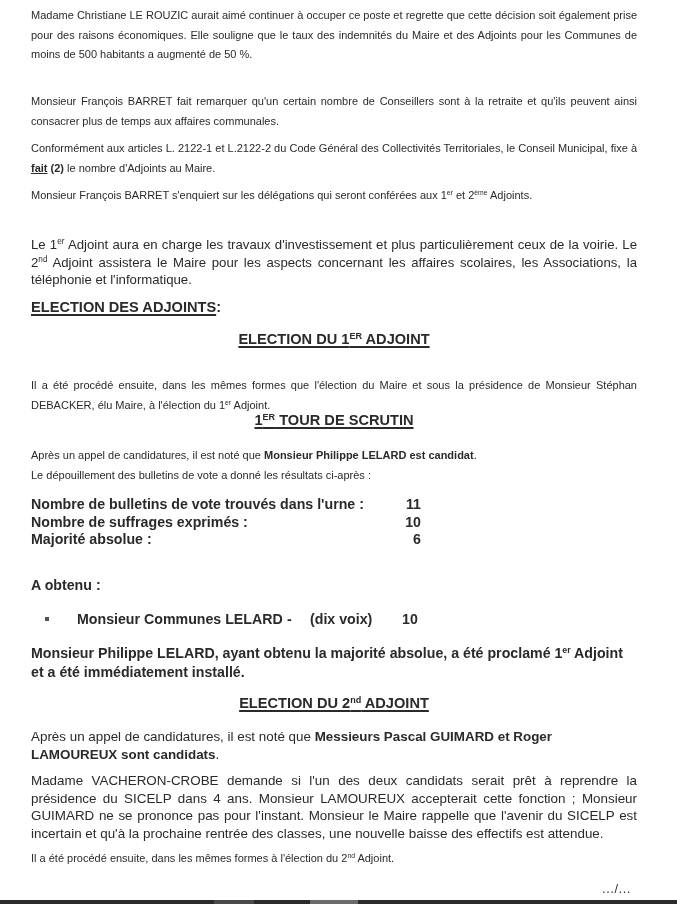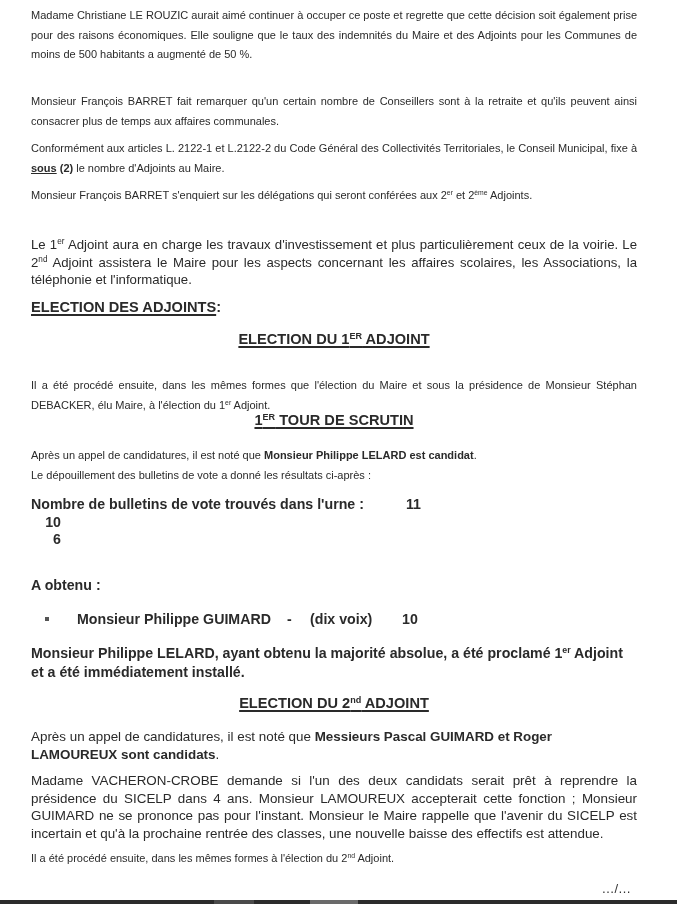--- a/index.html
+++ b/index.html
@@ -107,25 +107,25 @@
 </head>
 <body>
 
 <div class="page">
 
   <p class="p just" style="top:6px;">Madame Christiane LE ROUZIC aurait aimé continuer à occuper ce poste et regrette que cette décision soit également prise pour des raisons économiques. Elle souligne que le taux des indemnités du Maire et des Adjoints pour les Communes de moins de 500 habitants a augmenté de 50 %.</p>
 
   <p class="p just" style="top:92px;">Monsieur François BARRET fait remarquer qu'un certain nombre de Conseillers sont à la retraite et qu'ils peuvent ainsi consacrer plus de temps aux affaires communales.</p>
 
   <p class="p just" style="top:139px;">
-    <span>Conformément aux articles L. 2122-1 et L.2122-2 du Code Général des Collectivités Territoriales, le Conseil Municipal, fixe à </span><span class="b u">sous</span><span class="b"> (2)</span><span> le nombre d'Adjoints au Maire.</span>
+    <span>Conformément aux articles L. 2122-1 et L.2122-2 du Code Général des Collectivités Territoriales, le Conseil Municipal, fixe à </span><span class="b u">fait</span><span class="b"> (2)</span><span> le nombre d'Adjoints au Maire.</span>
   </p>
 
   <p class="p just" style="top:186px;">
-    <span>Monsieur François BARRET s'enquiert sur les délégations qui seront conférées aux 2</span><sup>er</sup><span> et 2</span><sup>ème</sup><span> Adjoints.</span>
+    <span>Monsieur François BARRET s'enquiert sur les délégations qui seront conférées aux 1</span><sup>er</sup><span> et 2</span><sup>ème</sup><span> Adjoints.</span>
   </p>
 
   <p class="p just small" style="top:236px;">
     <span>Le 1</span><sup>er</sup><span> Adjoint aura en charge les travaux d'investissement et plus particulièrement ceux de la voirie. Le 2</span><sup>nd</sup><span> Adjoint assistera le Maire pour les aspects concernant les affaires scolaires, les Associations, la téléphonie et l'informatique.</span>
   </p>
 
   <div class="heading" style="left:0; top:298px;">
     <span>ELECTION DES ADJOINTS</span><span style="text-decoration:none; display:inline-block;"> :</span>
   </div>
 
@@ -145,34 +145,36 @@
     <span>Après un appel de candidatures, il est noté que </span><span class="b">Monsieur Philippe LELARD est candidat</span><span>.</span><br>
     <span>Le dépouillement des bulletins de vote a donné les résultats ci-après :</span>
   </p>
 
   <div class="results" style="top:496px;">
     <div class="row">
       <span class="lbl">Nombre de bulletins de vote trouvés dans l'urne :</span>
       <span class="val">11</span>
     </div>
     <div class="row">
+      <span class="lbl">Nombre de suffrages exprimés :</span>
       <span class="val">10</span>
     </div>
     <div class="row">
+      <span class="lbl">Majorité absolue :</span>
       <span class="val">6</span>
     </div>
   </div>
 
   <div class="bullet-row" style="top:576px;">
     <span style="left:0;">A obtenu :</span>
   </div>
 
   <div class="bullet-row" style="top:610px;">
     <div class="bullet-dot"></div>
-    <span style="left:46px;">Monsieur Philippe GUIMARD</span>
+    <span style="left:46px;">Monsieur Communes LELARD</span>
     <span style="left:256px;">-</span>
     <span style="left:279px;">(dix voix)</span>
     <span style="left:371px;">10</span>
   </div>
 
   <p class="p b" style="top:644px; font-size:14.2px; line-height:19px;">
     <span>Monsieur Philippe LELARD, ayant obtenu la majorité absolue, a été proclamé 1</span><sup>er</sup><span> Adjoint et a été immédiatement installé.</span>
   </p>
 
   <div class="heading center-h" style="top:694px;">

